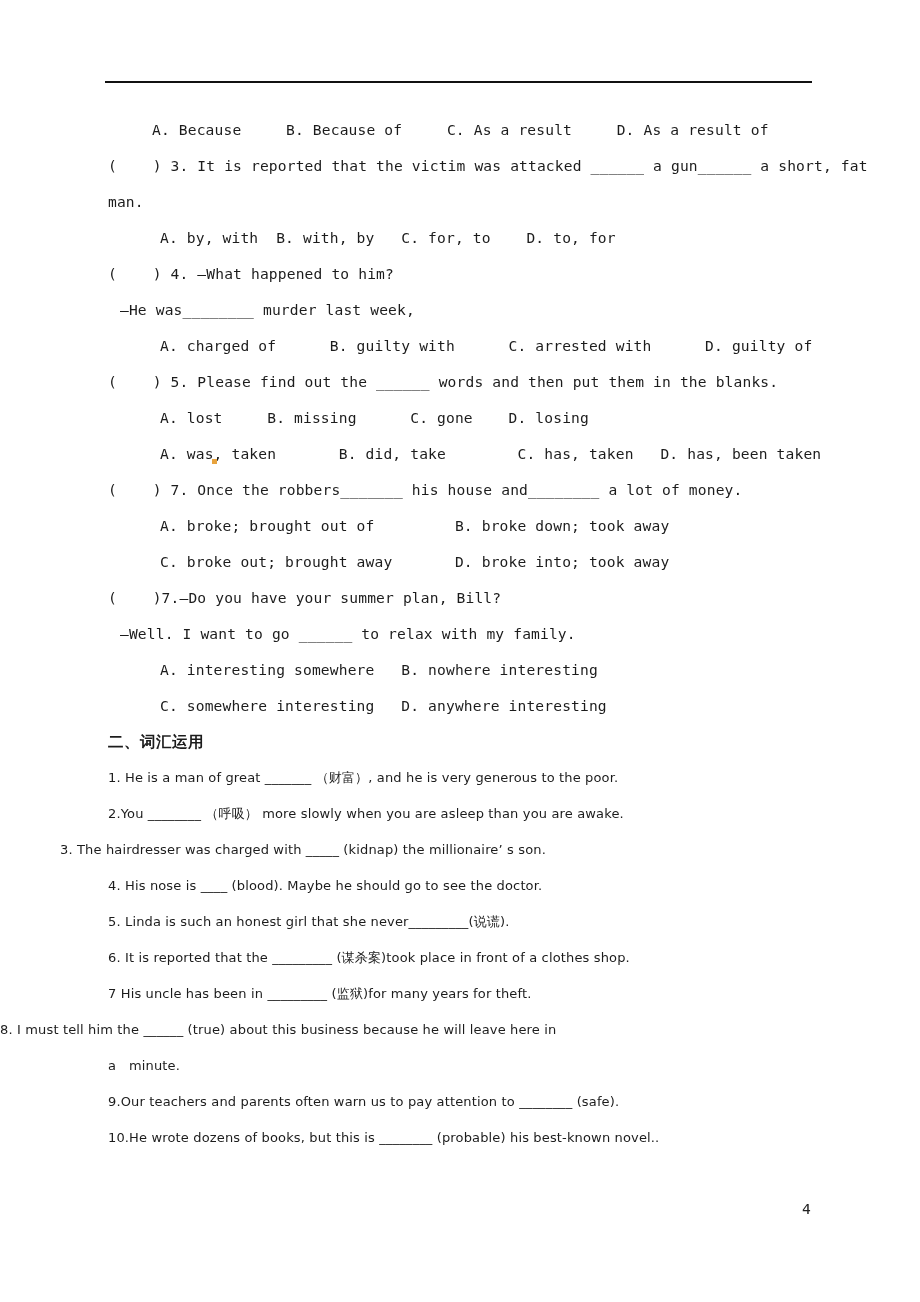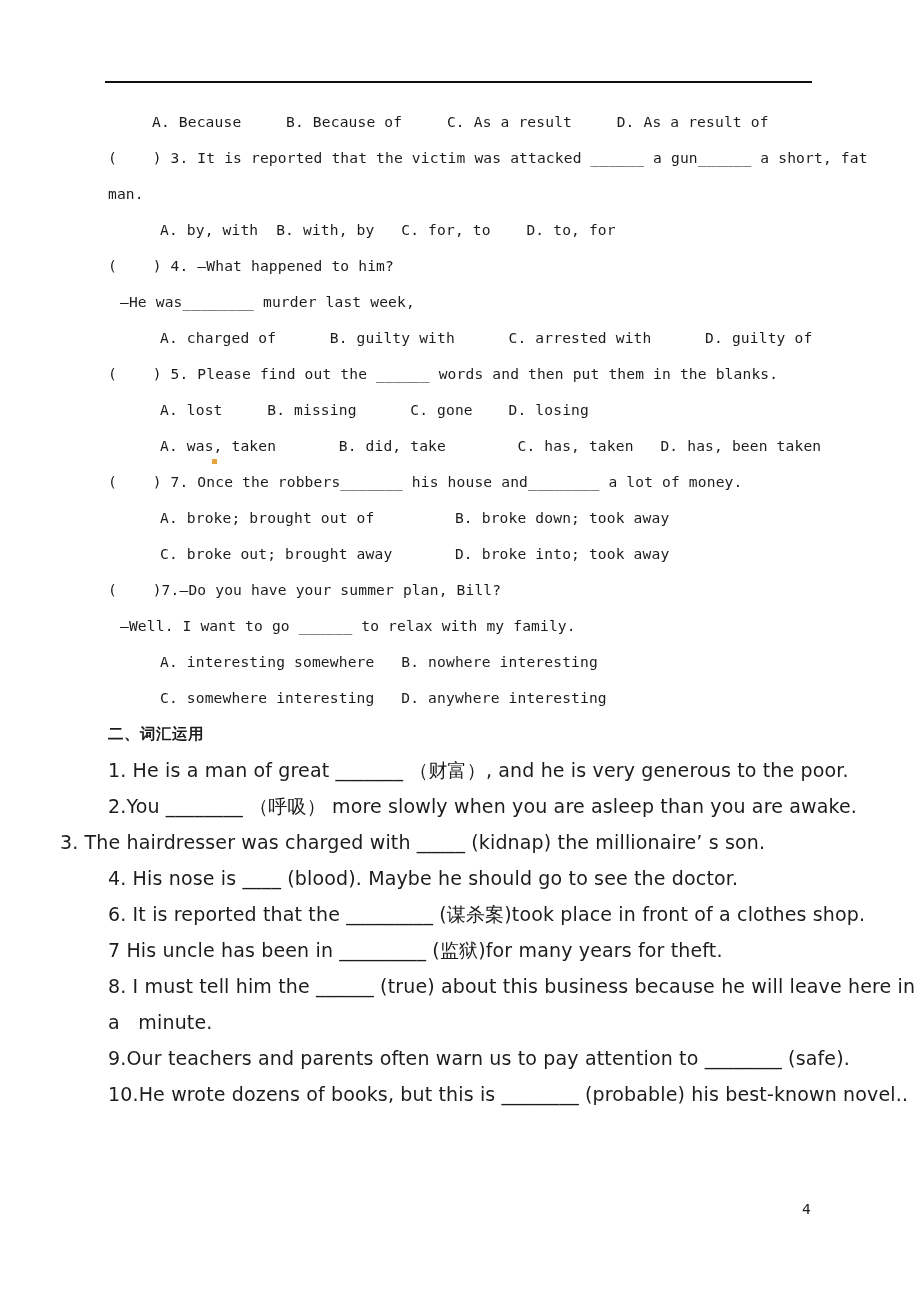--- a/index.html
+++ b/index.html
@@ -27,39 +27,39 @@
     position: absolute;
     left: 105px;
     top: 81px;
     width: 707px;
     height: 0;
     border-top: 2px solid #111;
   }
   .content {
     position: absolute;
     left: 0;
-    top: 104px;
+    top: 112px;
     width: 920px;
   }
   .line {
     position: relative;
     height: 36px;
     line-height: 36px;
     white-space: pre;
     font-size: 14.6px;
     letter-spacing: 0.15px;
     color: #1c1c1c;
   }
   .ind0  { padding-left: 108px; }
   .ind1  { padding-left: 152px; }
   .ind2  { padding-left: 160px; }
   .ind3  { padding-left: 120px; }
   .cn {
     font-family: "DejaVu Sans", "Liberation Sans", sans-serif;
-    font-size: 19px;
+    font-size: 13px;
   }
   .zh-head {
     font-family: "DejaVu Sans", "Liberation Sans", sans-serif;
     font-size: 15.5px;
     letter-spacing: 0.5px;
     font-weight: bold;
   }
   .squiggle {
     position: absolute;
     left: 212px;
@@ -103,23 +103,24 @@
     <div class="line ind3">—Well. I want to go ______ to relax with my family.</div>
     <div class="line ind2">A. interesting somewhere   B. nowhere interesting</div>
     <div class="line ind2">C. somewhere interesting   D. anywhere interesting</div>
 
     <div class="line zh-head" style="padding-left:108px">二、词汇运用</div>
 
     <div class="line cn" style="padding-left:108px">1. He is a man of great _______ （财富）, and he is very generous to the poor.</div>
     <div class="line cn" style="padding-left:108px">2.You ________ （呼吸） more slowly when you are asleep than you are awake.</div>
     <div class="line cn" style="padding-left:60px">3. The hairdresser was charged with _____ (kidnap) the millionaire’ s son.</div>
     <div class="line cn" style="padding-left:108px">4. His nose is ____ (blood). Maybe he should go to see the doctor.</div>
+    <div class="line cn" style="padding-left:108px">5. Linda is such an honest girl that she never_________(说谎).</div>
     <div class="line cn" style="padding-left:108px">6. It is reported that the _________ (谋杀案)took place in front of a clothes shop.</div>
     <div class="line cn" style="padding-left:108px">7 His uncle has been in _________ (监狱)for many years for theft.</div>
-    <div class="line cn" style="padding-left:108px">8. I must tell him the ______ (true) about this business because he will leave here in</div>
+    <div class="line cn" style="">8. I must tell him the ______ (true) about this business because he will leave here in</div>
     <div class="line cn" style="padding-left:108px">a   minute.</div>
     <div class="line cn" style="padding-left:108px">9.Our teachers and parents often warn us to pay attention to ________ (safe).</div>
     <div class="line cn" style="padding-left:108px">10.He wrote dozens of books, but this is ________ (probable) his best-known novel..</div>
 
   </div>
 
   <div class="squiggle"></div>
 
   <div class="pagenum">4</div>
 

